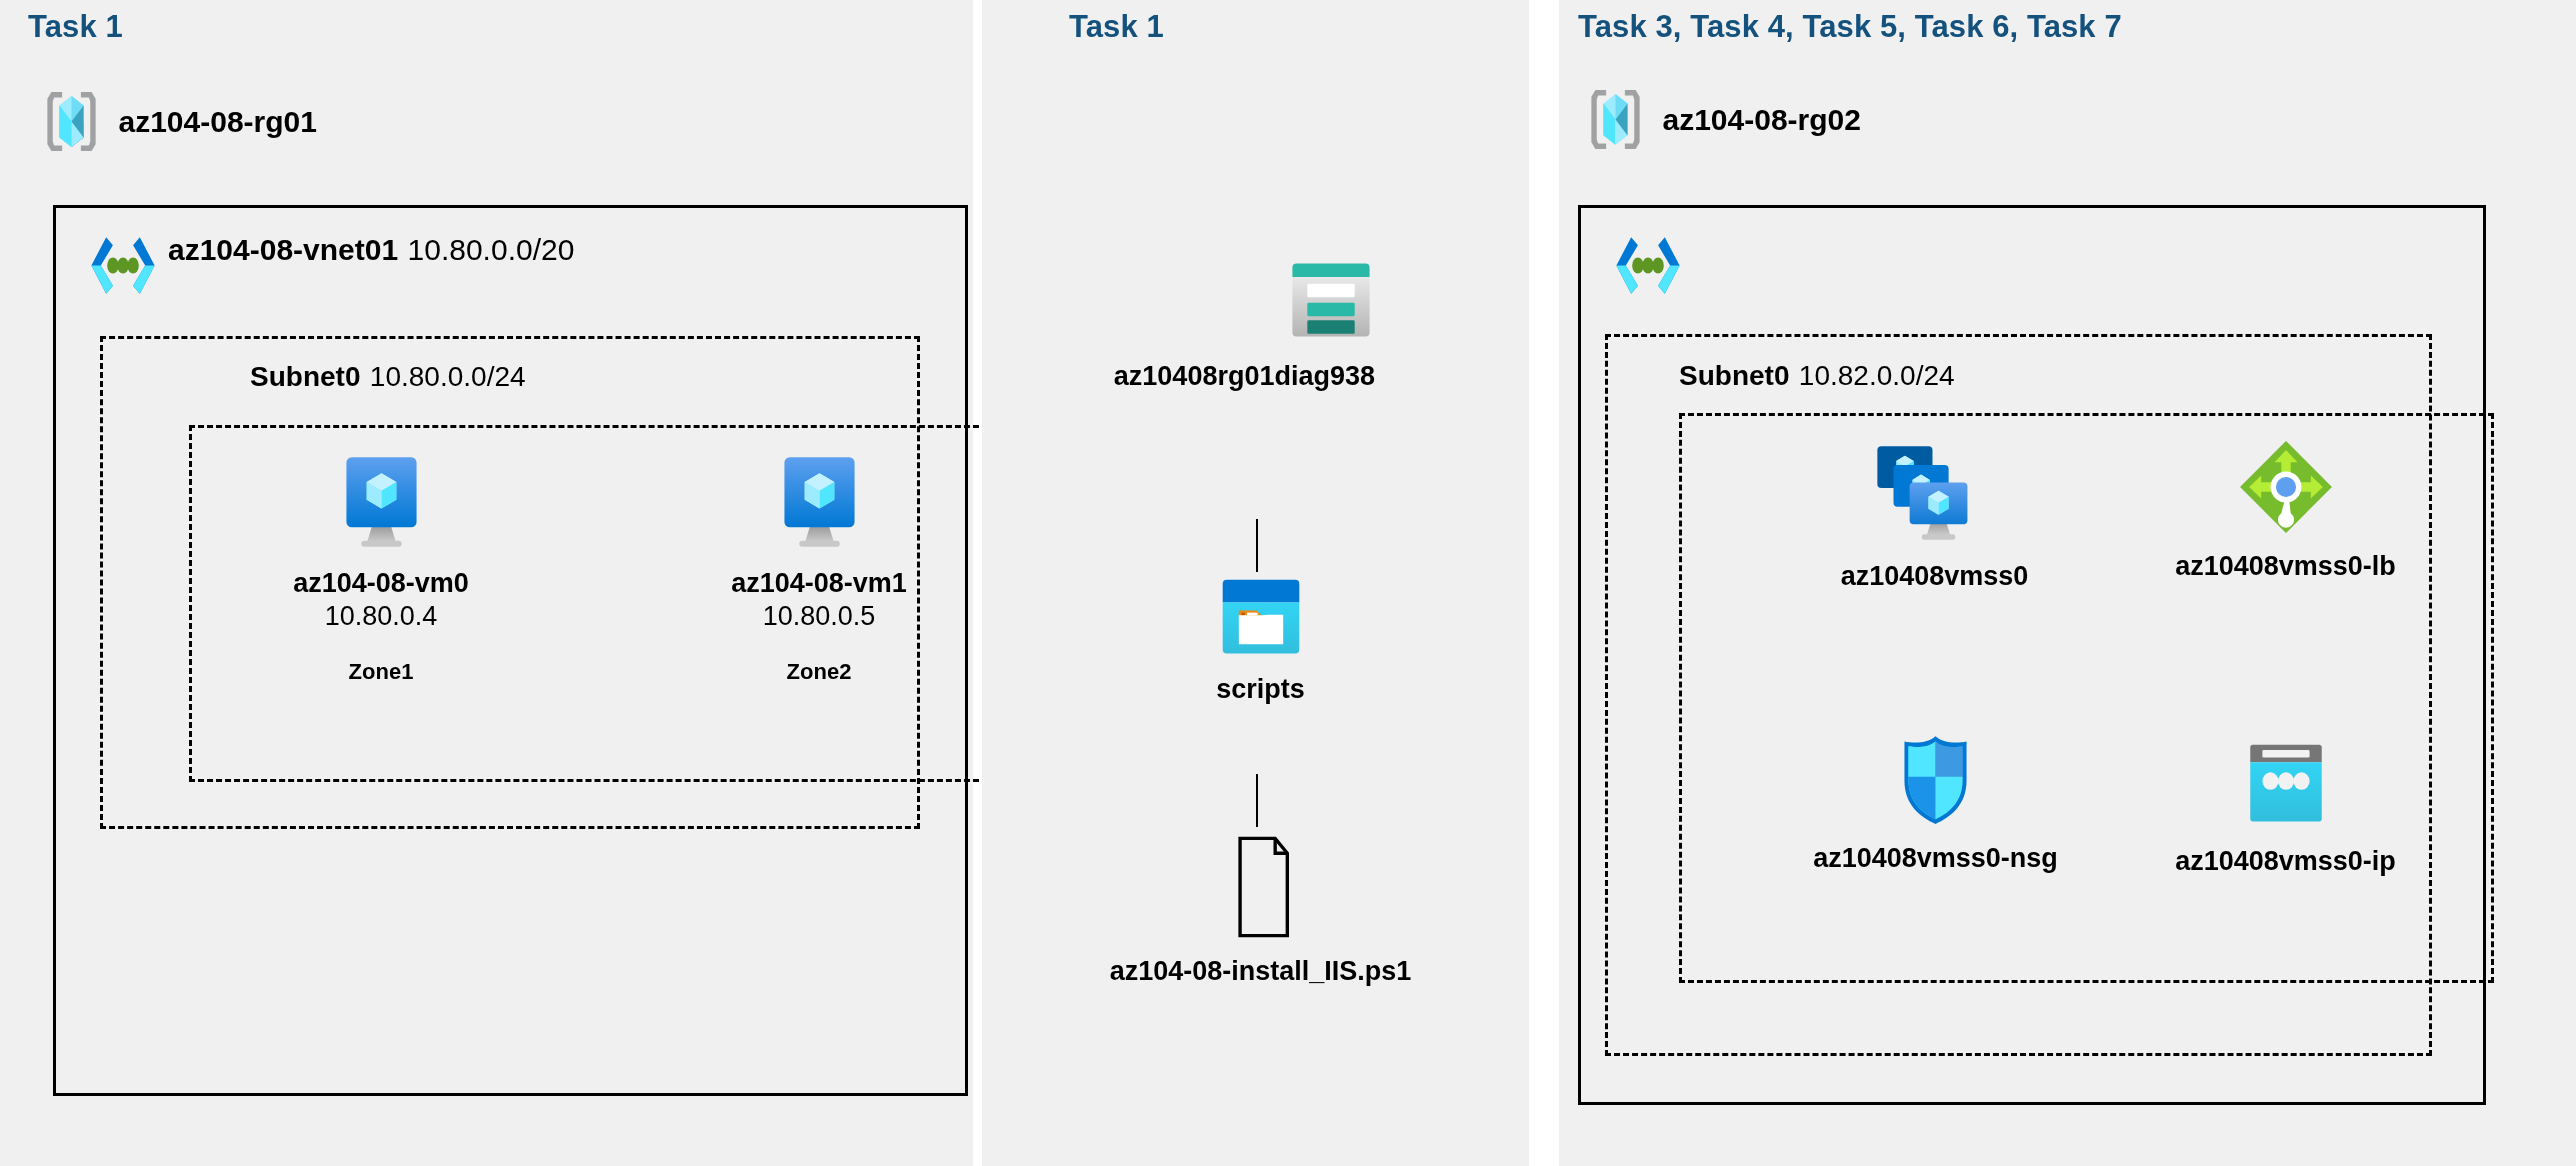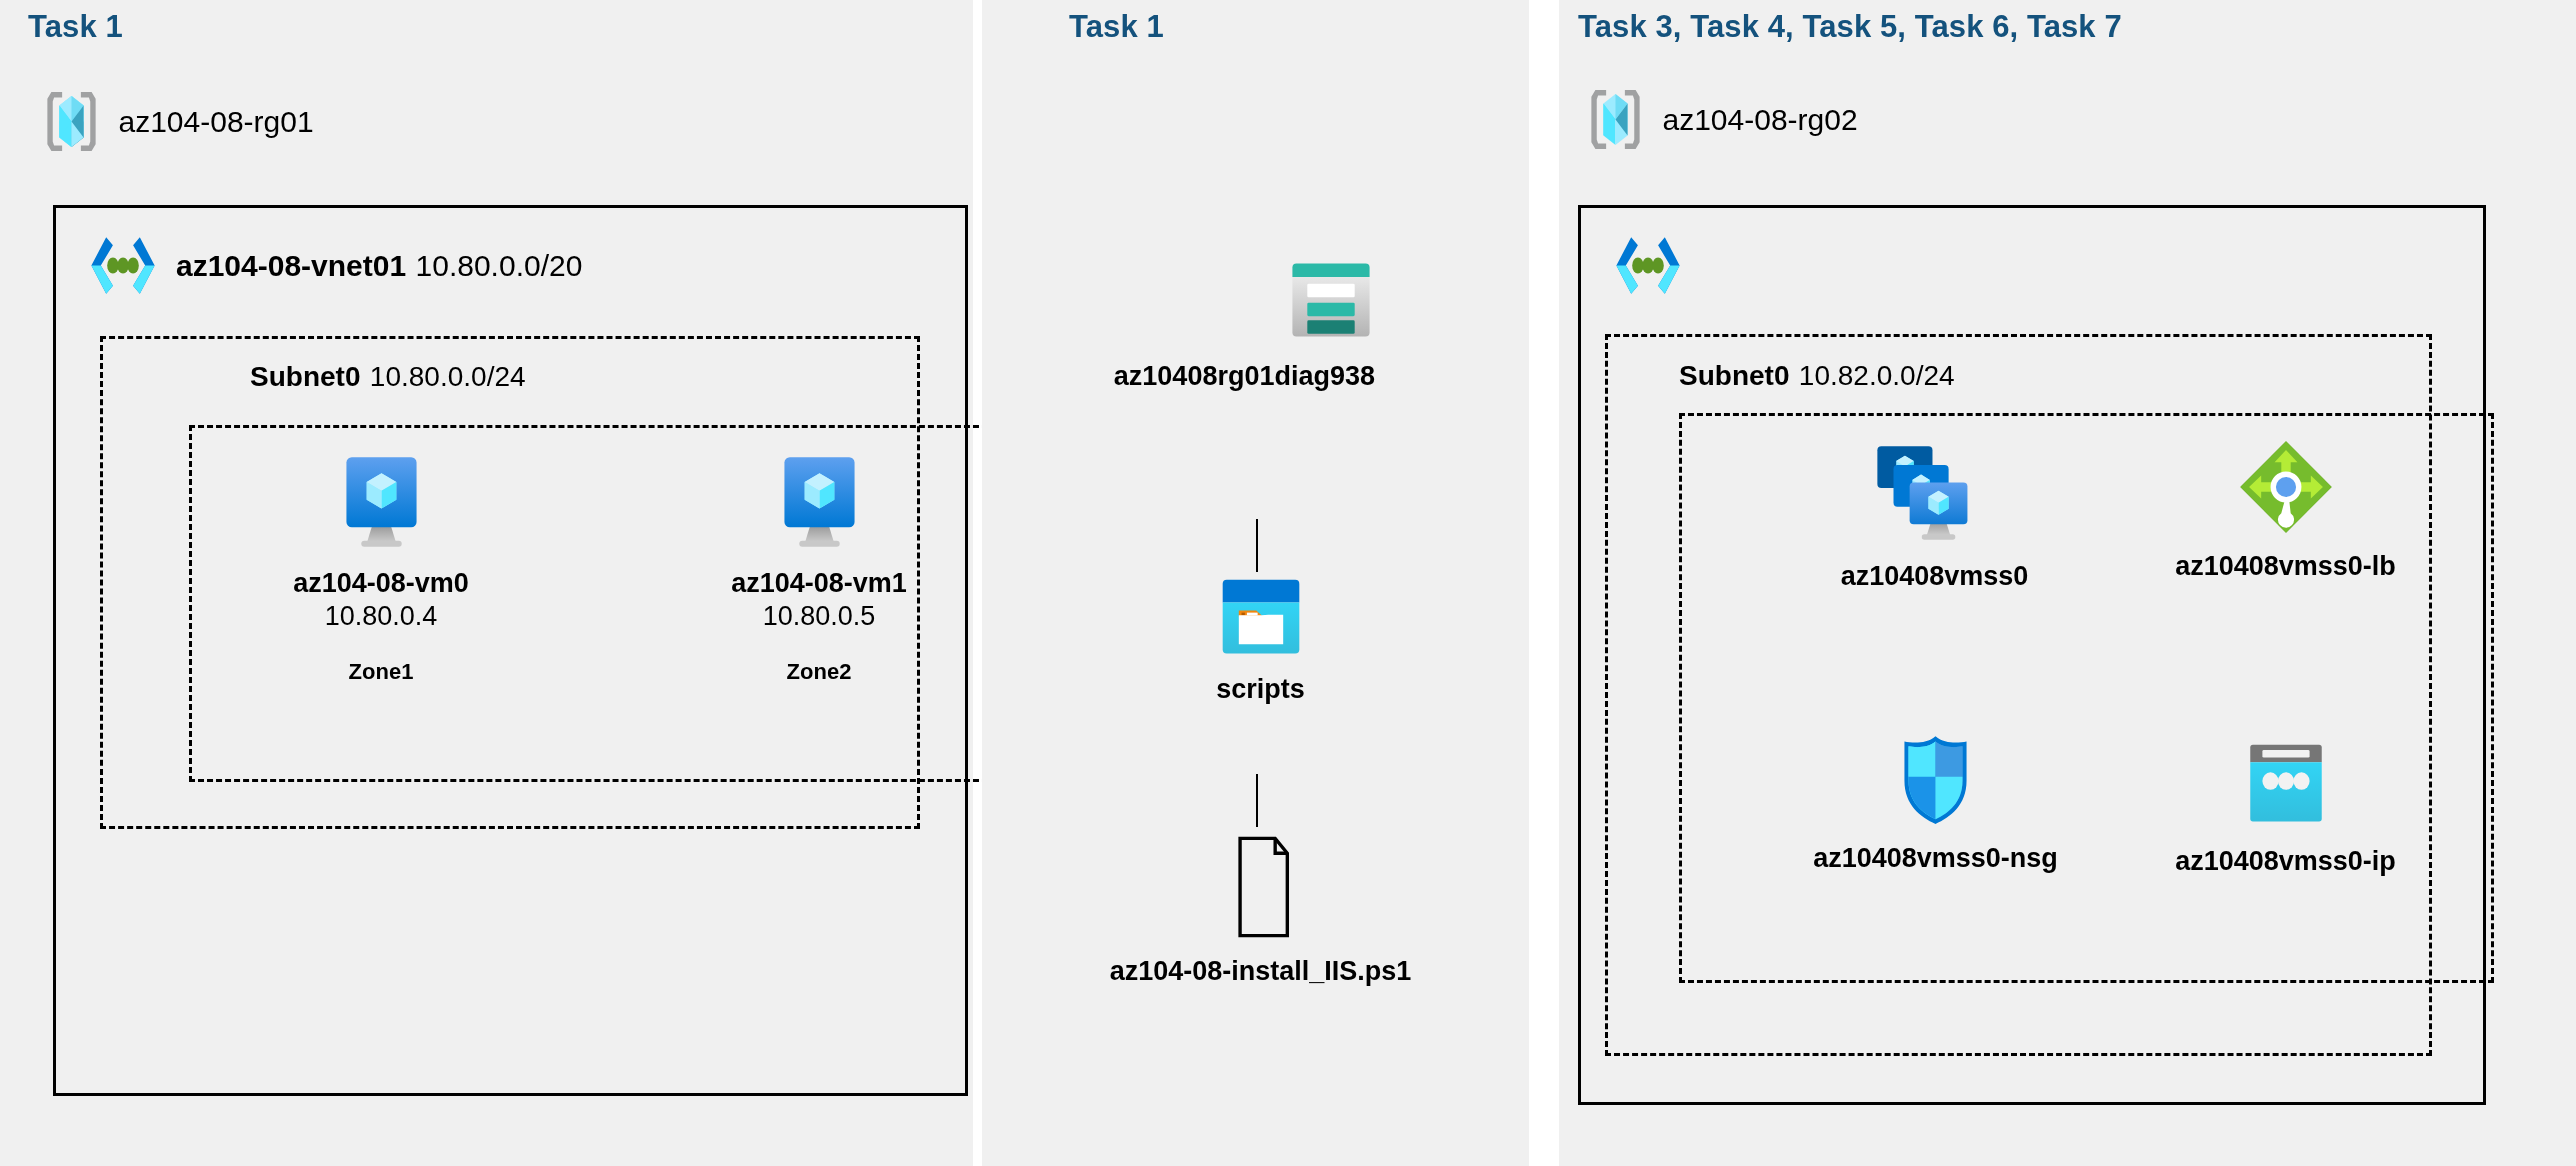--- a/index.html
+++ b/index.html
@@ -2,24 +2,24 @@
 <html style="font-size:10.8px"><head>
 <meta charset="utf-8">
 <style>
   html,body{margin:0;padding:0;background:#ffffff;}
   body{width:2576px;height:1166px;font-family:"Liberation Sans",sans-serif;position:relative;overflow:hidden;}
 
   .panel{position:absolute;background:#f0f0f0;}
   .task-title{position:absolute;color:#14527d;font-weight:bold;font-size:31px;letter-spacing:0.1px;white-space:nowrap;}
 
   .rg-row{position:absolute;display:flex;align-items:center;gap:17.5px;}
-  .rg-name{font-size:30px;font-weight:normal;color:#000;white-space:nowrap;}
+  .rg-name{font-size:30px;font-weight:bold;color:#000;white-space:nowrap;}
 
   .vnet-box{position:absolute;border:3.4px solid #000;background:transparent;}
-  .vnet-row{position:absolute;display:flex;align-items:center;gap:16px;white-space:nowrap;}
+  .vnet-row{position:absolute;display:flex;align-items:flex-start;gap:8px;white-space:nowrap;}
   .vnet-name{font-size:30px;font-weight:bold;color:#000;}
   .vnet-cidr{font-size:30px;font-weight:normal;color:#000;margin-left:9.4px;}
 
   .dashed{position:absolute;border:3.4px dashed #000;}
   .subnet-label{position:absolute;font-size:28px;color:#000;white-space:nowrap;}
   .subnet-label b{font-weight:bold;}
   .subnet-label span{font-weight:normal;}
 
   .node{position:absolute;display:flex;flex-direction:column;align-items:center;}
   .node-label{font-size:27px;font-weight:bold;color:#000;text-align:center;white-space:nowrap;margin-top:15px;line-height:1.18;}

